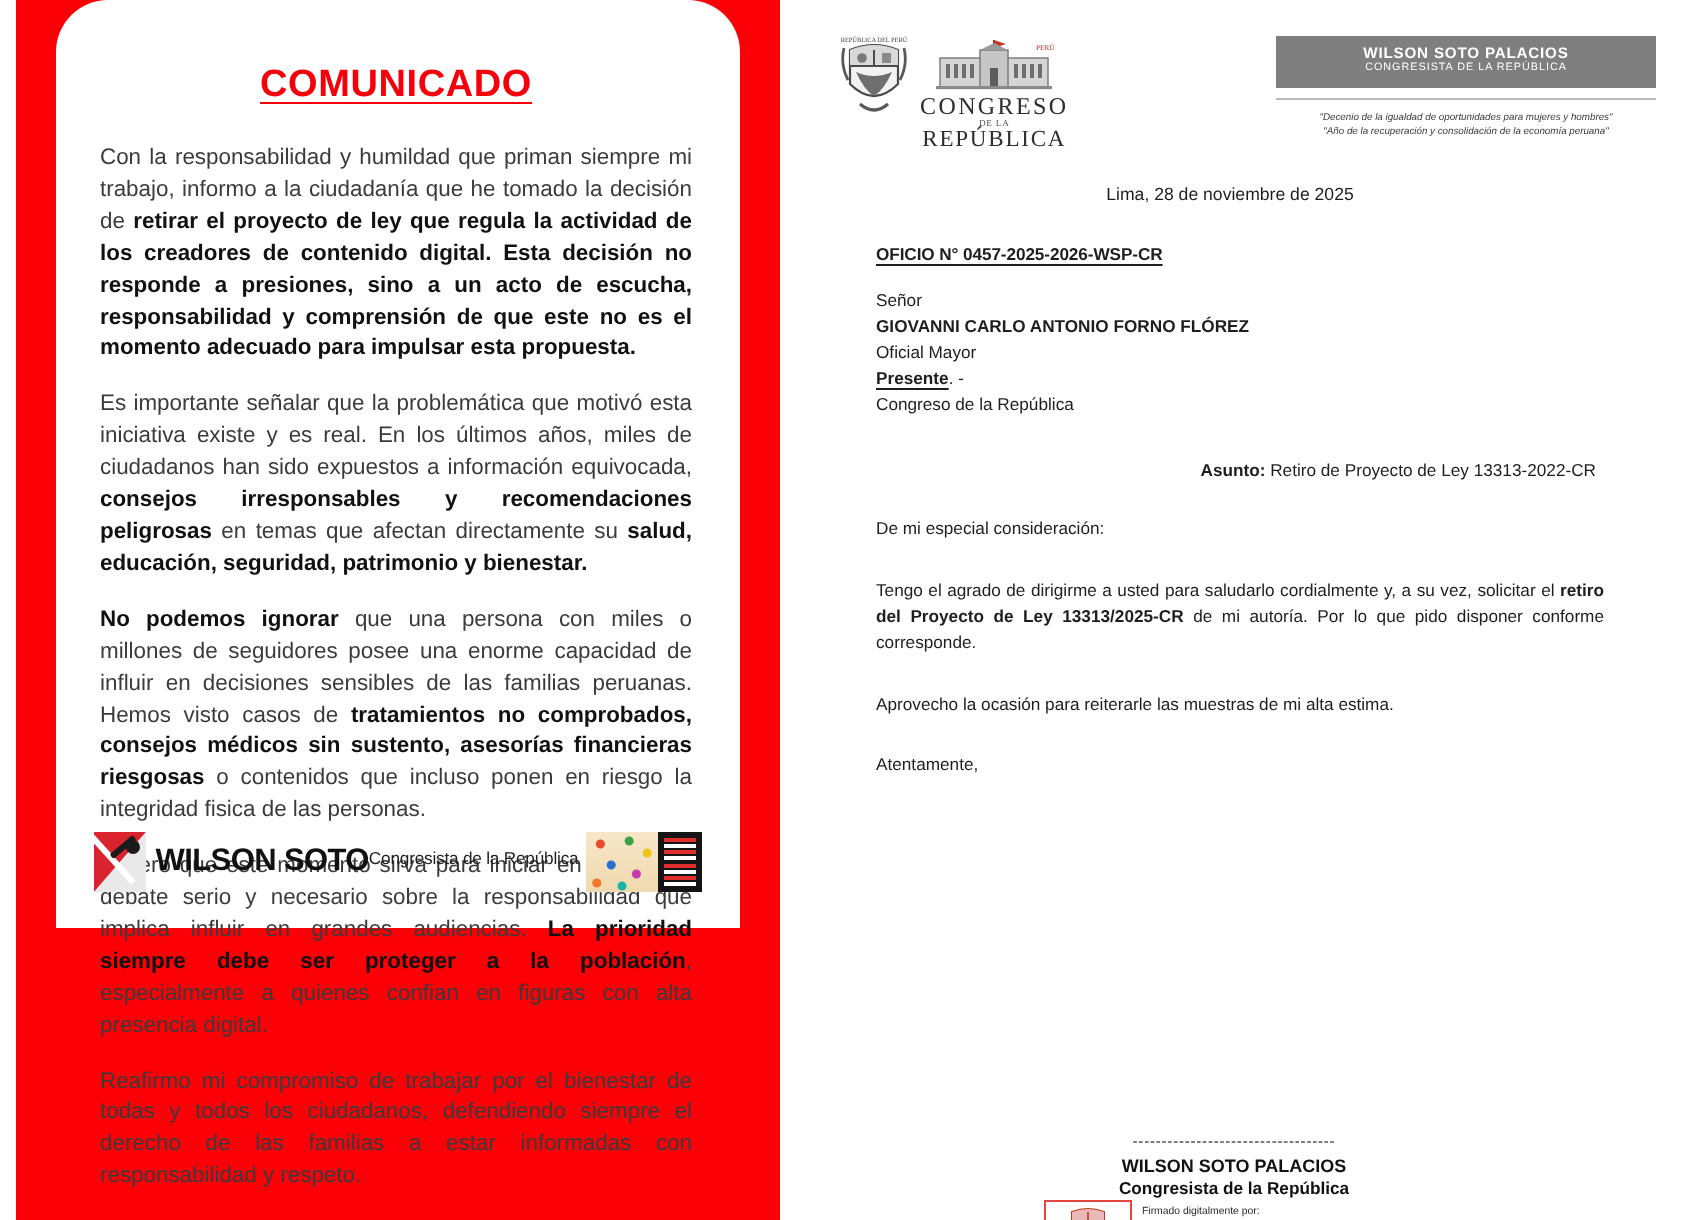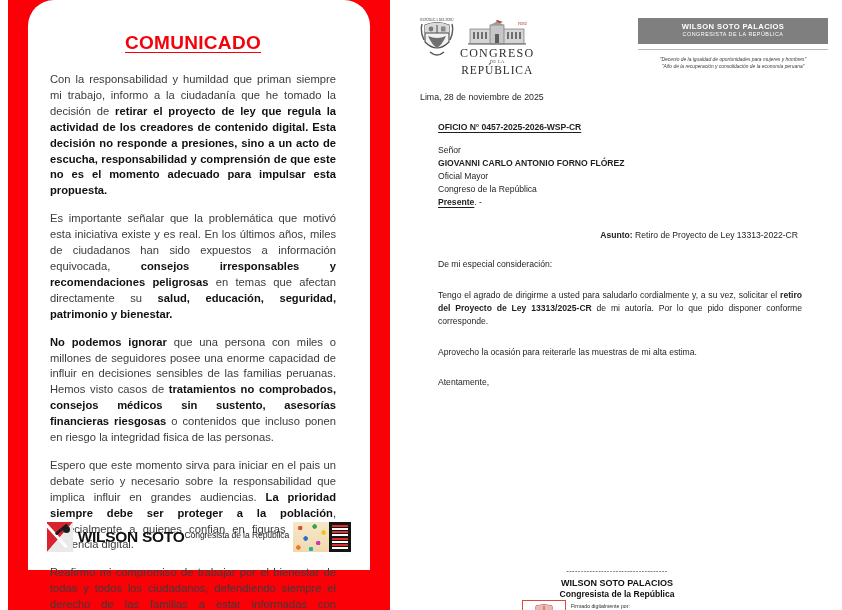--- a/index.html
+++ b/index.html
@@ -17,25 +17,25 @@
     position:relative;
     width:392px;height:610px;
     flex:0 0 392px;
     background:#ffffff;
   }
   .poster-red{
     position:absolute;left:8px;top:0;width:382px;height:610px;
     background:#fb0007;
   }
   .poster-card{
-    position:absolute;left:28px;top:0;width:342px;height:570px;
+    position:absolute;left:28px;top:0;width:342px;height:464px;
     background:#ffffff;
     border-radius:26px 26px 0 0;
     box-sizing:border-box;
-    padding:24px 34px 0 22px;
+    padding:24px 24px 0 22px;
   }
   .poster-title{
     text-align:center;
     color:#f5000b;
     font-weight:bold;
     font-size:19px;
     letter-spacing:.3px;
     text-decoration:underline;
     text-underline-offset:3px;
     margin:8px 0 18px 0;
@@ -140,21 +140,21 @@
   }
   .head-right{width:190px;text-align:center;padding-top:4px;}
   .hr-band{
     background:#7f7f7f;color:#ffffff;padding:4px 4px 5px 4px;
   }
   .hr-band .n1{font-size:7.6px;font-weight:bold;letter-spacing:.4px;line-height:1.2;}
   .hr-band .n2{font-size:5.4px;letter-spacing:.5px;line-height:1.4;}
   .hr-rule{height:1px;background:#b9b9b9;margin:5px 0 6px 0;}
   .motto{font-size:4.9px;font-style:italic;color:#3a3a3a;line-height:1.5;}
   .doc-date{
-    text-align:left;font-size:8.8px;margin:16px 18px 0 0;color:#1e1e1e;
+    text-align:center;font-size:8.8px;margin:16px 18px 0 0;color:#1e1e1e;
   }
   .oficio{
     font-size:8.6px;font-weight:bold;text-decoration:underline;
     text-underline-offset:2px;margin:20px 0 0 18px;letter-spacing:-.05px;
   }
   .addr{margin:12px 0 0 18px;line-height:1.5;font-size:8.6px;}
   .addr .b{font-weight:bold;}
   .addr .u{font-weight:bold;text-decoration:underline;text-underline-offset:2px;}
   .asunto{
     margin:22px 30px 0 0;text-align:right;font-size:8.6px;
@@ -292,22 +292,22 @@
     </div>
 
     <div class="doc-date">Lima, 28 de noviembre de 2025</div>
 
     <div class="oficio">OFICIO N° 0457-2025-2026-WSP-CR</div>
 
     <div class="addr">
       <div>Señor</div>
       <div class="b">GIOVANNI CARLO ANTONIO FORNO FLÓREZ</div>
       <div>Oficial Mayor</div>
+      <div><span class="u">Presente</span><span>. -</span></div>
       <div>Congreso de la República</div>
-      <div><span class="u">Presente</span><span>. -</span></div>
     </div>
 
     <div class="asunto">
       <b>Asunto:</b>
       <span>Retiro de Proyecto de Ley 13313-2022-CR</span>
     </div>
 
     <div class="doc-body">
       <p>De mi especial consideración:</p>
       <p><span>Tengo el agrado de dirigirme a usted para saludarlo cordialmente y, a su vez, solicitar el </span><b>retiro del Proyecto de Ley 13313/2025-CR</b><span> de mi autoría. Por lo que pido disponer conforme corresponde.</span></p>

